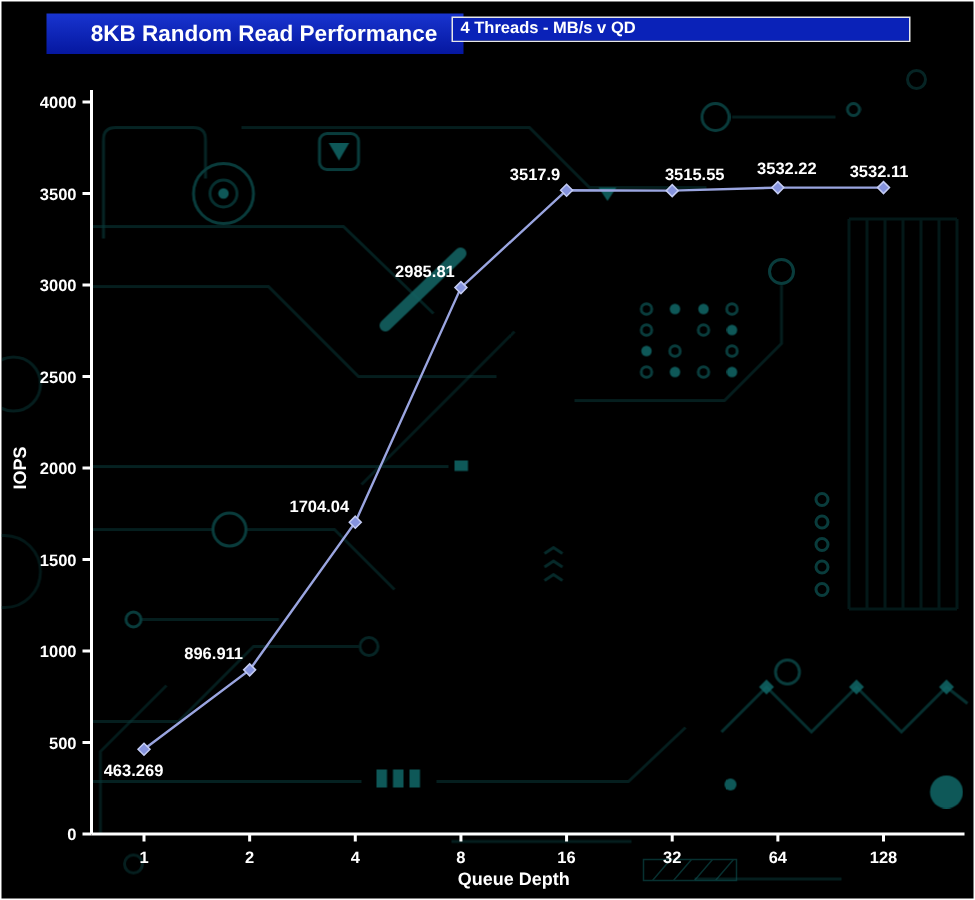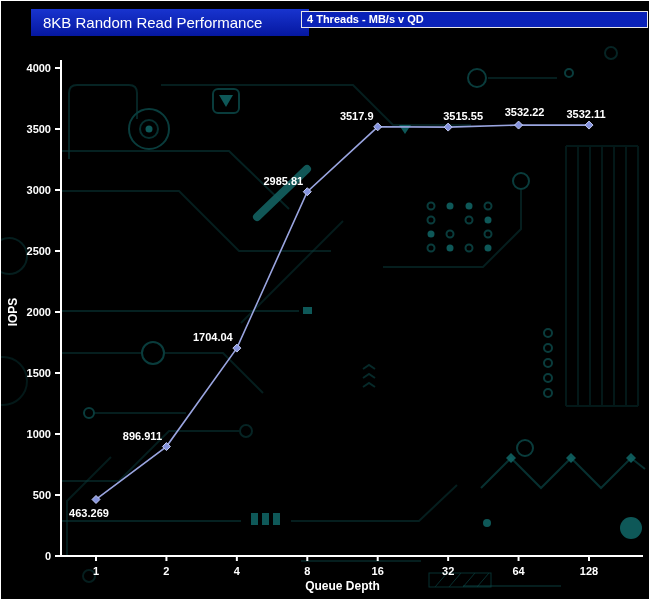--- a/index.html
+++ b/index.html
@@ -6,25 +6,25 @@
   .screen{
     position:relative;width:650px;height:600px;background:#000;
     overflow:hidden;border:1px solid #fff;box-sizing:border-box;
     font-family:"Liberation Sans",sans-serif;
   }
   .circuit{position:absolute;left:0;top:0;z-index:1;}
   .chart{position:absolute;left:0;top:0;z-index:3;}
   .title-bar{
     position:absolute;z-index:4;left:30px;top:8px;width:278px;height:27px;
     background:linear-gradient(180deg,#1834cf,#0517a0);
-    color:#fff;font-weight:normal;font-size:15px;line-height:27px;
-    padding-left:12px;box-sizing:border-box;white-space:nowrap;
+    color:#fff;font-weight:bold;font-size:15px;line-height:27px;
+    padding-left:12px;box-sizing:border-box;white-space:nowrap;text-align:center;
   }
   .legend-box{
-    position:absolute;z-index:4;left:300px;top:10px;width:347px;
+    position:absolute;z-index:4;left:300px;top:10px;width:306px;
     border:1px solid #e8e8e8;box-sizing:border-box;
   }
   .legend-row{font-size:11px;font-weight:bold;line-height:13px;padding:1px 5px;white-space:nowrap;}
   .legend-blue{background:#0a22b8;color:#fff;}
   .legend-white{background:#fff;color:#000;border-top:1px solid #333;}
   .chart text{font-family:"Liberation Sans",sans-serif;}
   .tick{font-size:11px;font-weight:bold;}
   .axis-label{font-size:12px;font-weight:bold;}
   .point-label{font-size:11px;font-weight:bold;}
 </style>

